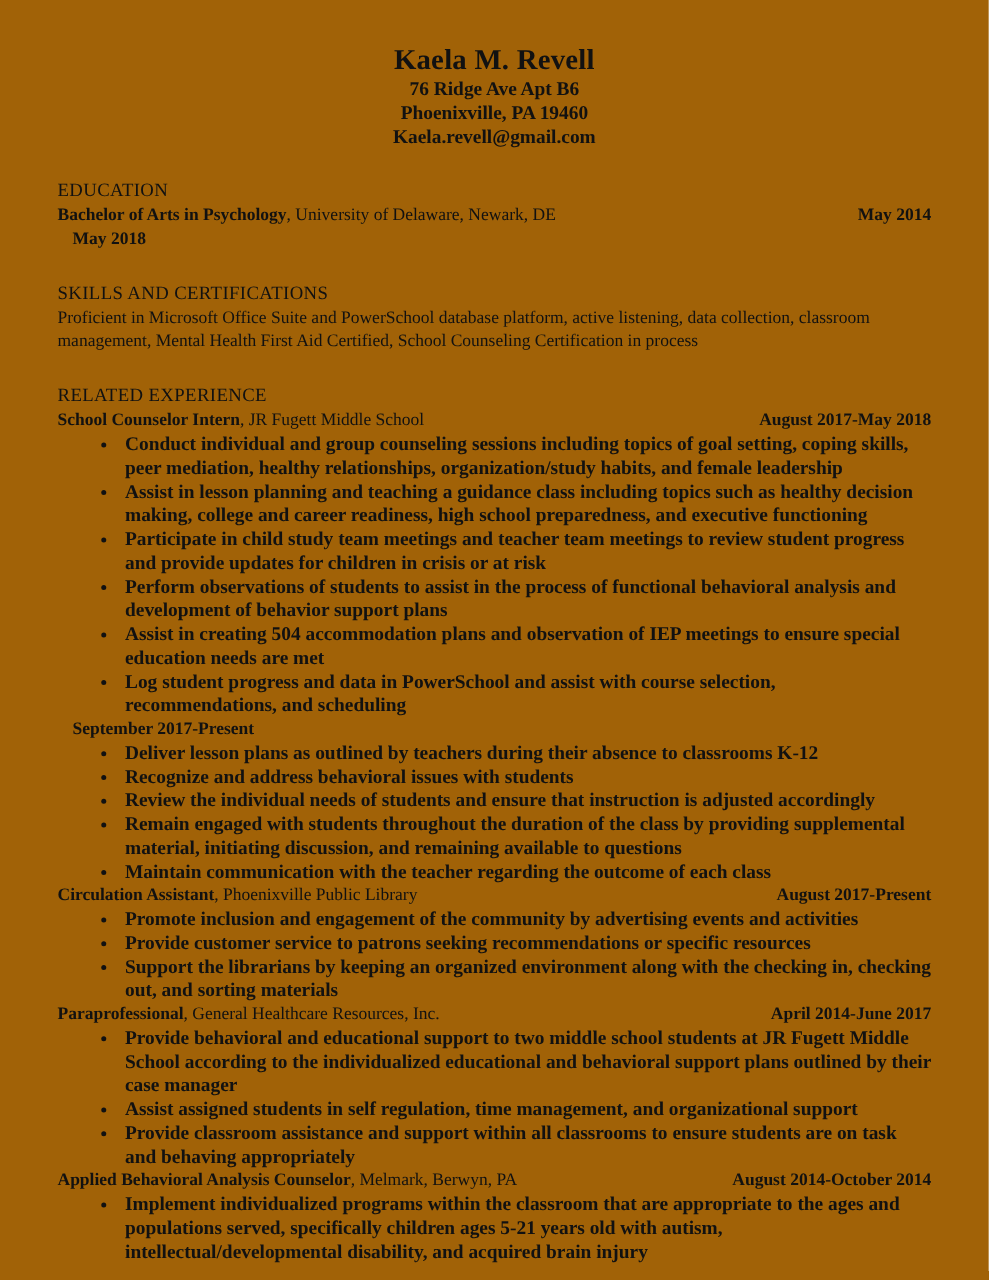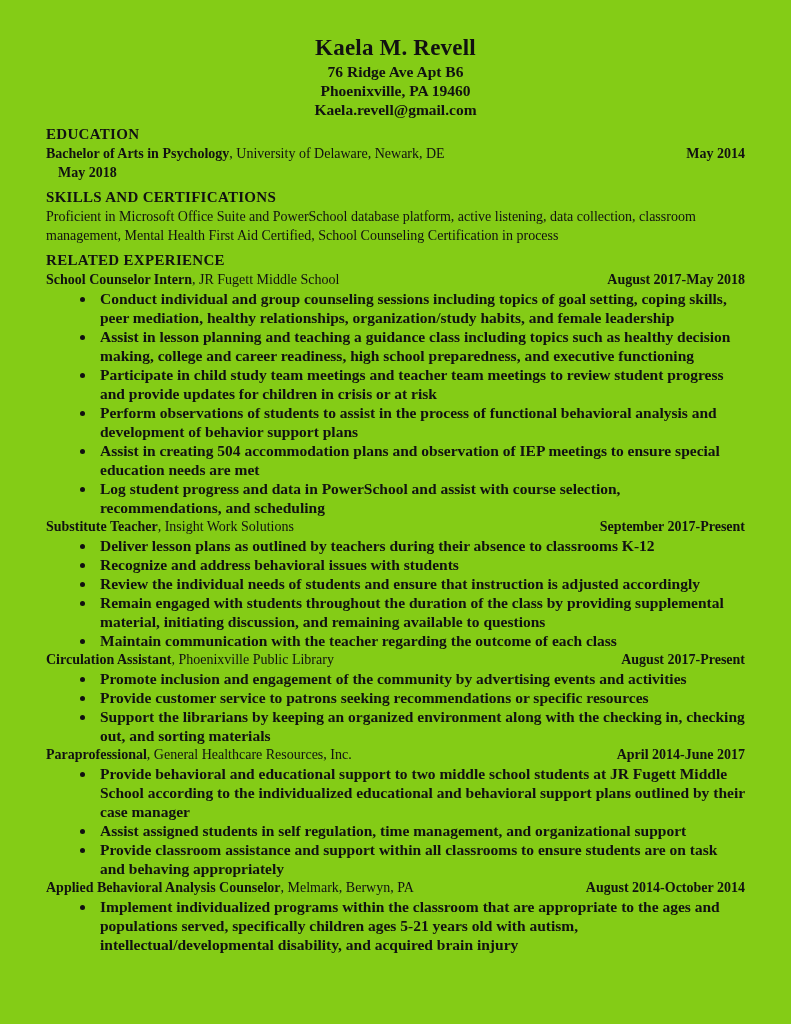--- a/index.html
+++ b/index.html
@@ -12,43 +12,43 @@
     height: 1024px;
     font-family: "Liberation Serif", "DejaVu Serif", serif;
     color: #111111;
     overflow: hidden;
   }
   .page {
     box-sizing: border-box;
     width: 791px;
     height: 1024px;
     padding: 34px 46px 0 46px;
-    background: #84cc16;
+    background: #a16207;
   }
   
   .resume-header {
     text-align: center;
     font-weight: bold;
   }
   .resume-name {
     font-size: 23px;
     line-height: 28px;
     letter-spacing: 0.2px;
   }
   .contact-line {
     font-size: 15.5px;
     line-height: 19px;
   }
   
   .section-heading {
     font-size: 15px;
     line-height: 19px;
-    font-weight: bold;
+    font-weight: normal;
     letter-spacing: 0.3px;
-    margin-top: 6px;
+    margin-top: 25px;
   }
   .body-line {
     font-size: 14px;
     line-height: 19px;
   }
   
   .edu-row {
     display: flex;
     justify-content: space-between;
     align-items: baseline;
@@ -112,21 +112,20 @@
   <ul class="bullets">
     <li>Conduct individual and group counseling sessions including topics of goal setting, coping skills, peer mediation, healthy relationships, organization/study habits, and female leadership</li>
     <li>Assist in lesson planning and teaching a guidance class including topics such as healthy decision making, college and career readiness, high school preparedness, and executive functioning</li>
     <li>Participate in child study team meetings and teacher team meetings to review student progress and provide updates for children in crisis or at risk</li>
     <li>Perform observations of students to assist in the process of functional behavioral analysis and development of behavior support plans</li>
     <li>Assist in creating 504 accommodation plans and observation of IEP meetings to ensure special education needs are met</li>
     <li>Log student progress and data in PowerSchool and assist with course selection, recommendations, and scheduling</li>
   </ul>
 
   <div class="job-header body-line">
-    <div class="job-left"><span class="job-title">Substitute Teacher</span><span>, Insight Work Solutions</span></div>
     <div class="job-date">September 2017-Present</div>
   </div>
   <ul class="bullets">
     <li>Deliver lesson plans as outlined by teachers during their absence to classrooms K-12</li>
     <li>Recognize and address behavioral issues with students</li>
     <li>Review the individual needs of students and ensure that instruction is adjusted accordingly</li>
     <li>Remain engaged with students throughout the duration of the class by providing supplemental material, initiating discussion, and remaining available to questions</li>
     <li>Maintain communication with the teacher regarding the outcome of each class</li>
   </ul>
 

